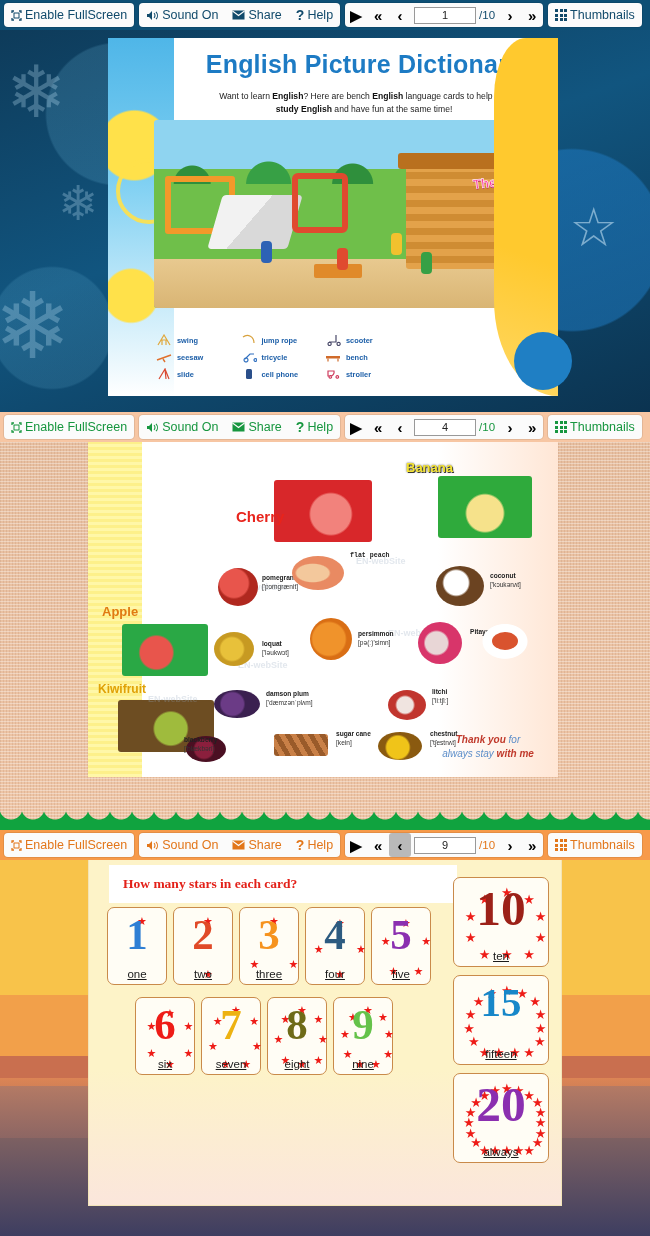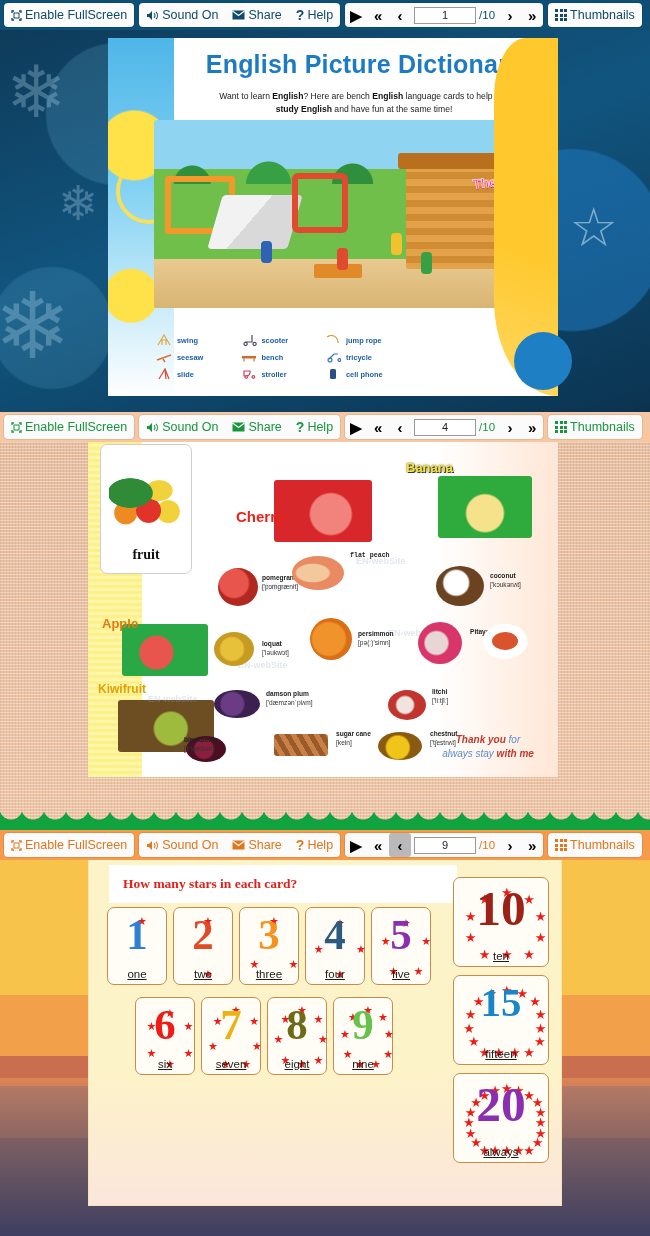--- a/index.html
+++ b/index.html
@@ -221,21 +221,21 @@
       radial-gradient(ellipse at 66% 38%, #f2d23a 0 13px, transparent 14px),
       radial-gradient(circle at 52% 70%, #e0342b 0 12px, transparent 13px),
       radial-gradient(circle at 22% 74%, #ef8a22 0 11px, transparent 12px),
       radial-gradient(circle at 78% 72%, #f2d23a 0 11px, transparent 12px);
   }
   .fruit-card .cap {
     font-size: 14px; font-weight: bold; color: #111;
     font-family: "Liberation Serif", serif;
   }
   .lbl { position: absolute; font-weight: bold; }
-  .lbl-apple  { left: 14px; top: 172px; font-size: 13px; color: #e07a12; margin-top: 12px; }
+  .lbl-apple  { left: 14px; top: 172px; font-size: 13px; color: #e07a12; }
   .lbl-kiwi   { left: 10px; top: 250px; font-size: 12px; color: #e0a106; }
   .lbl-cherry { left: 148px; top: 76px; font-size: 15px; color: #e8241c; }
   .lbl-banana { left: 318px; top: 28px; font-size: 13px; color: #f5e432;
                 text-shadow: 0 0 2px #444, 1px 1px 0 #333; }
   .photo { position: absolute; border-radius: 3px; }
   .ph-cherry { left: 186px; top: 48px; width: 98px; height: 62px;
                background: radial-gradient(circle at 58% 55%, #f2827c 0 20px, #d8272a 22px 100%); }
   .ph-banana { left: 350px; top: 44px; width: 94px; height: 62px;
                background: radial-gradient(circle at 50% 60%, #f6e28b 0 18px, #2faa3c 20px 100%); }
   .ph-apple  { left: 34px; top: 192px; width: 86px; height: 52px;
@@ -446,58 +446,58 @@
         <div class="wl-item">
             <span class="wl-ico"><svg width="16" height="12" viewBox="0 0 16 12">
                 <path d="M3 11L9 1l1 10M9 1l4 10" stroke="#d94a33" stroke-width="1.2" fill="none"></path>
               </svg></span>
             <span>slide</span>
           </div>
       </div>
       <div class="wl-col">
         <div class="wl-item">
             <span class="wl-ico"><svg width="16" height="12" viewBox="0 0 16 12">
+                <path d="M2 3c5-4 11 0 11 6" stroke="#d8a13c" stroke-width="1.2" fill="none"></path>
+              </svg></span>
+            <span>jump rope</span>
+          </div>
+        <div class="wl-item">
+            <span class="wl-ico"><svg width="16" height="12" viewBox="0 0 16 12">
+                <path d="M3 9a2 2 0 100-.1M13 9a1.4 1.4 0 100-.1M4 8l5-5h4" stroke="#2f6fbf" stroke-width="1.2" fill="none"></path>
+              </svg></span>
+            <span>tricycle</span>
+          </div>
+        <div class="wl-item">
+            <span class="wl-ico"><svg width="16" height="12" viewBox="0 0 16 12">
+                <rect x="5" y="1" width="6" height="10" rx="1.5" fill="#2a4f8a"></rect>
+              </svg></span>
+            <span>cell phone</span>
+          </div>
+      </div>
+      <div class="wl-col">
+        <div class="wl-item">
+            <span class="wl-ico"><svg width="16" height="12" viewBox="0 0 16 12">
                 <path d="M11 1v7H4M3 10a1.6 1.6 0 100-.1M12 10a1.6 1.6 0 100-.1" stroke="#4a4a6a" stroke-width="1.2" fill="none"></path>
               </svg></span>
             <span>scooter</span>
           </div>
         <div class="wl-item">
             <span class="wl-ico"><svg width="16" height="12" viewBox="0 0 16 12">
                 <rect x="1" y="5" width="14" height="2.5" fill="#d06b2a"></rect>
                 <path d="M3 7.5v3M13 7.5v3" stroke="#d06b2a" stroke-width="1.2"></path>
               </svg></span>
             <span>bench</span>
           </div>
         <div class="wl-item">
             <span class="wl-ico"><svg width="16" height="12" viewBox="0 0 16 12">
                 <path d="M3 3h6a4 4 0 01-4 5H3zM4 9a1.3 1.3 0 100-.1M11 9a1.3 1.3 0 100-.1" stroke="#cf3c5e" stroke-width="1.2" fill="none"></path>
               </svg></span>
             <span>stroller</span>
           </div>
       </div>
-      <div class="wl-col">
-        <div class="wl-item">
-            <span class="wl-ico"><svg width="16" height="12" viewBox="0 0 16 12">
-                <path d="M2 3c5-4 11 0 11 6" stroke="#d8a13c" stroke-width="1.2" fill="none"></path>
-              </svg></span>
-            <span>jump rope</span>
-          </div>
-        <div class="wl-item">
-            <span class="wl-ico"><svg width="16" height="12" viewBox="0 0 16 12">
-                <path d="M3 9a2 2 0 100-.1M13 9a1.4 1.4 0 100-.1M4 8l5-5h4" stroke="#2f6fbf" stroke-width="1.2" fill="none"></path>
-              </svg></span>
-            <span>tricycle</span>
-          </div>
-        <div class="wl-item">
-            <span class="wl-ico"><svg width="16" height="12" viewBox="0 0 16 12">
-                <rect x="5" y="1" width="6" height="10" rx="1.5" fill="#2a4f8a"></rect>
-              </svg></span>
-            <span>cell phone</span>
-          </div>
-      </div>
     </div>
   </div>
 </div>
 
 <div class="panel panel-2">
 
   <div class="toolbar tb-green">
     <div class="tb-group">
       <div class="tb-btn">
         <span class="ico">
@@ -573,24 +573,20 @@
     </div>
   </div>
 
   <div class="bg2"></div>
   <div class="grass2" style="bottom:0;"></div>
 
   <div class="sheet2">
     <div class="sheet2-leftband"></div>
     <div class="sheet2-rightwash"></div>
 
-    <div class="fruit-card">
-      <div class="pile"></div>
-      <div class="cap">fruit</div>
-    </div>
 
     <div class="photo ph-cherry"></div>
     <div class="lbl lbl-cherry">Cherry</div>
 
     <div class="photo ph-banana"></div>
     <div class="lbl lbl-banana">Banana</div>
 
     <div class="photo ph-apple"></div>
     <div class="lbl lbl-apple">Apple</div>
 

